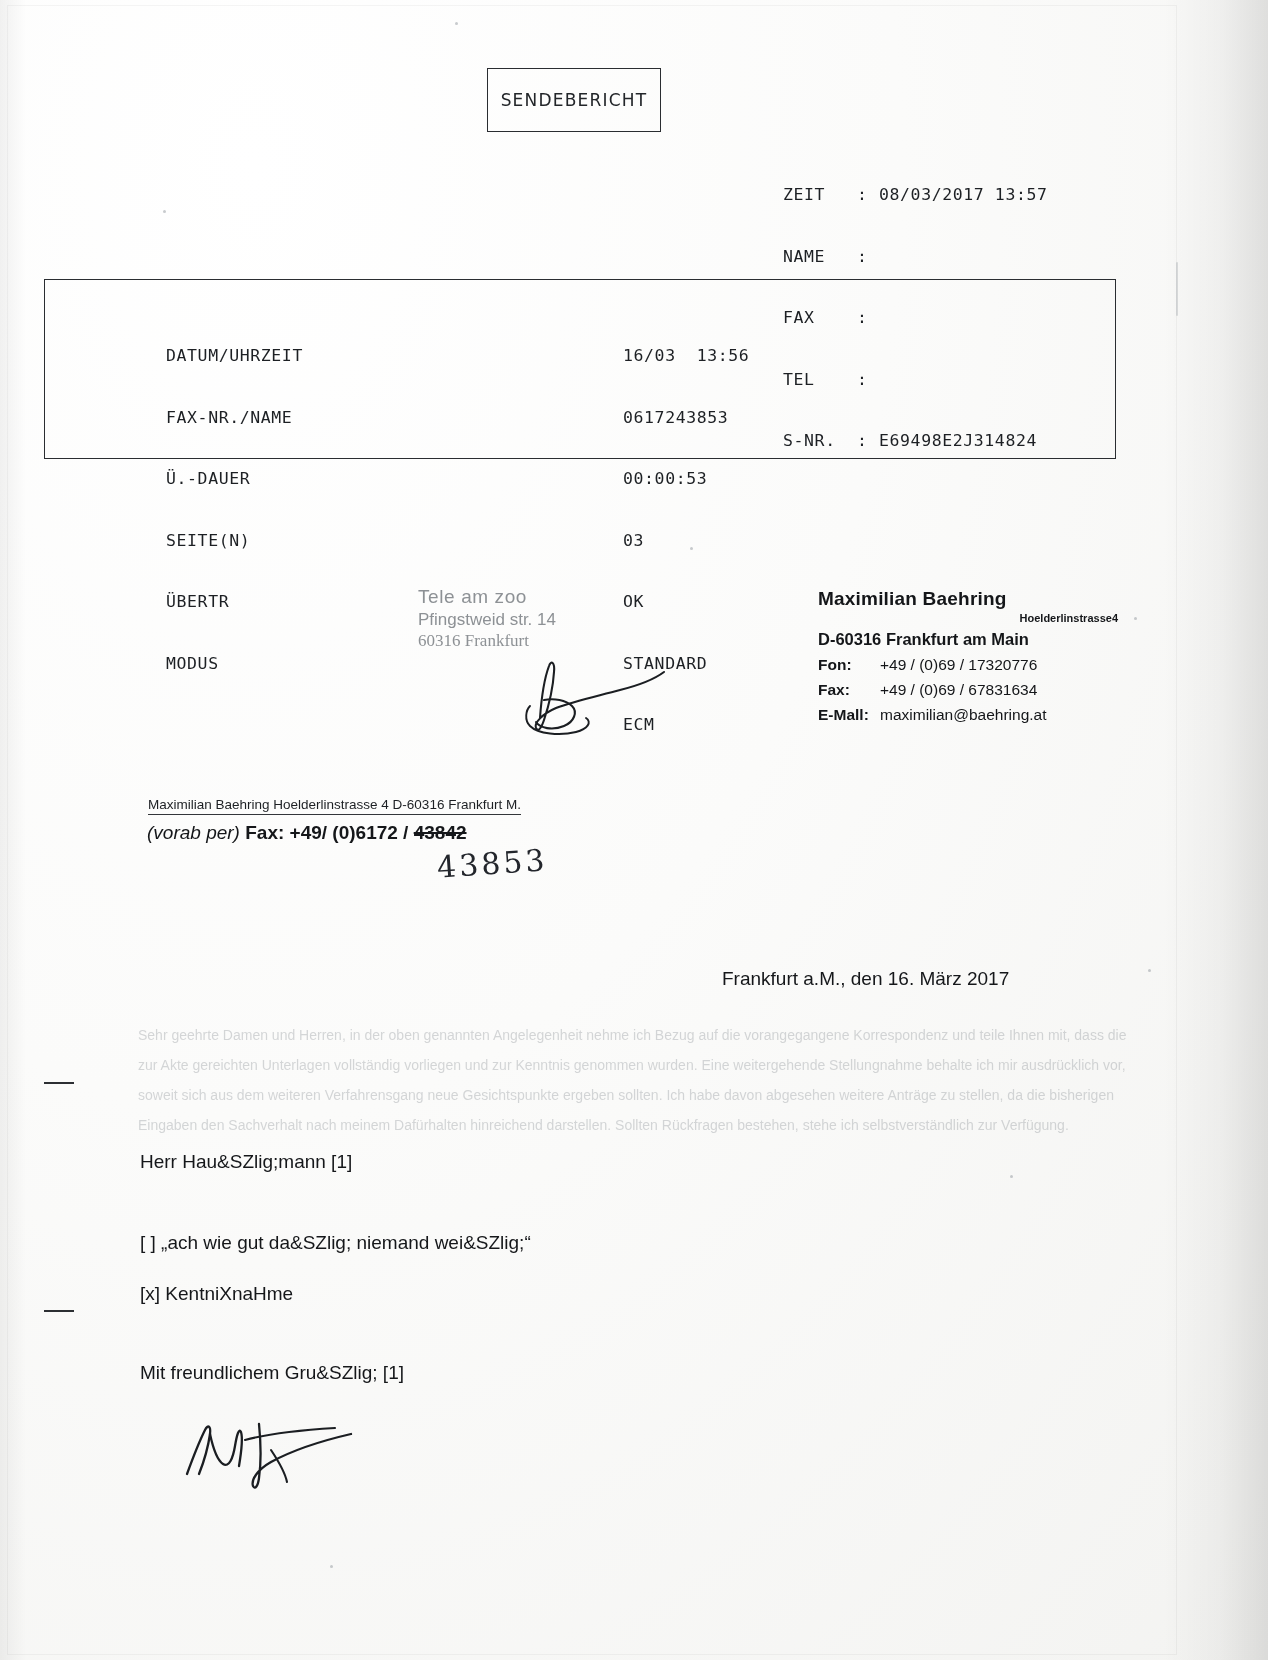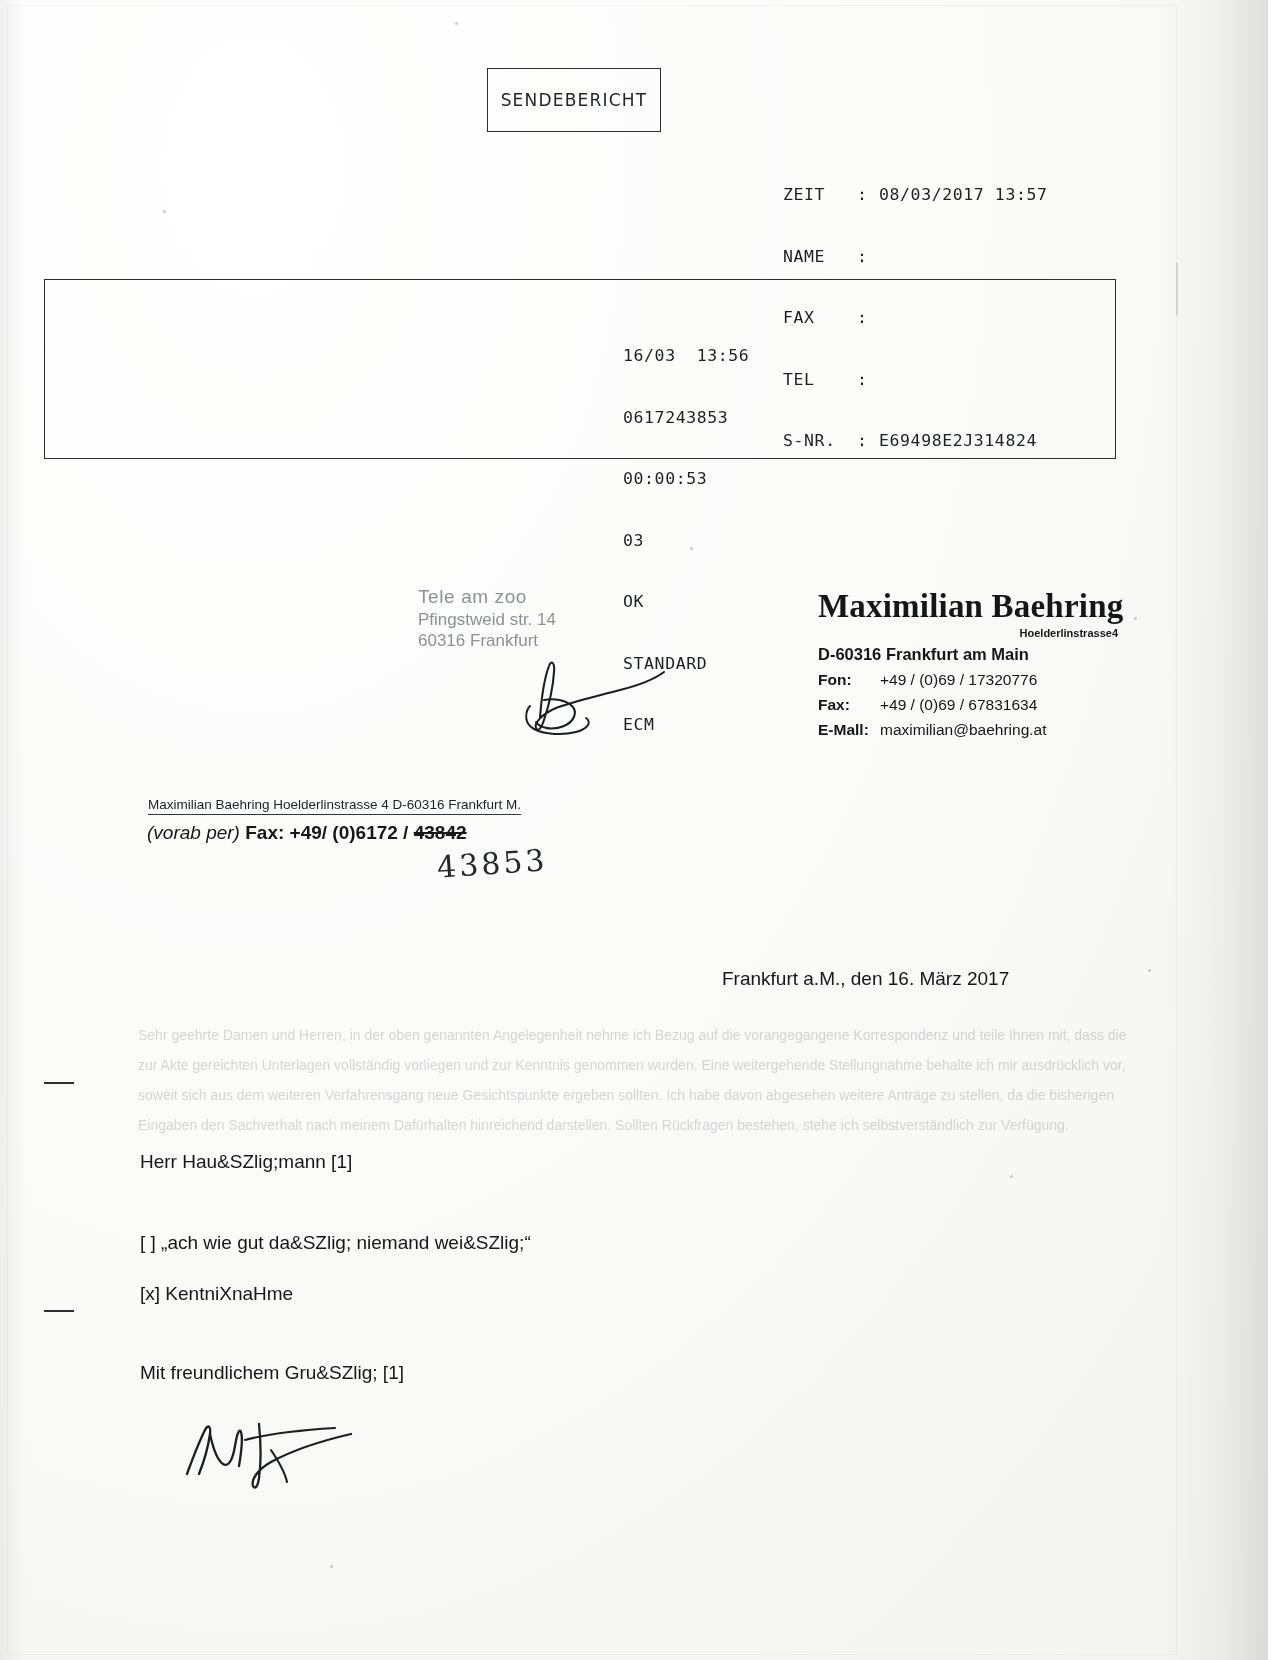--- a/index.html
+++ b/index.html
@@ -117,42 +117,41 @@
   
   .stamp {
     position: absolute;
     left: 418px; top: 586px;
     width: 230px;
     color: #8d9195;
     font-family: "Liberation Sans", sans-serif;
   }
   .stamp .l1 { font-size: 19px; letter-spacing: .6px; }
   .stamp .l2 { font-size: 17px; margin-top: 2px; }
-  .stamp .l3 { font-size: 17px; margin-top: 1px; }
+  .stamp .l3 { font-size: 17px; margin-top: 1px; font-family: Liberation Serif, serif; }
 
   .stamp-sig {
     position: absolute;
     left: 500px; top: 640px;
     width: 220px; height: 110px;
     pointer-events: none;
   }
 
   
   .letterhead {
     position: absolute;
     left: 818px; top: 588px;
     width: 300px;
     color: #141619;
   }
   .lh-name {
-    font-size: 33px;
+    font-size: 19px;
     font-weight: bold;
     letter-spacing: .2px;
     white-space: nowrap;
-    font-family: Liberation Serif, serif;
   }
   .lh-line {
     font-size: 11px;
     font-weight: bold;
     margin-top: 2px;
     display: flex;
     justify-content: flex-end;
     white-space: nowrap;
   }
   .lh-city {
@@ -318,20 +317,28 @@
     </div>
     <div class="meta-row">
       <span class="meta-label">S-NR.</span>
       <span class="meta-colon">:</span>
       <span class="meta-val">E69498E2J314824</span>
     </div>
   </div>
 
   <div class="report-box"></div>
 
+  <div class="report-fields">
+    <div>DATUM/UHRZEIT</div>
+    <div>FAX-NR./NAME</div>
+    <div>Ü.-DAUER</div>
+    <div>SEITE(N)</div>
+    <div>ÜBERTR</div>
+    <div>MODUS</div>
+  </div>
 
   <div class="report-values">
     <div>16/03  13:56</div>
     <div>0617243853</div>
     <div>00:00:53</div>
     <div>03</div>
     <div>OK</div>
     <div>STANDARD</div>
     <div>ECM</div>
   </div>

